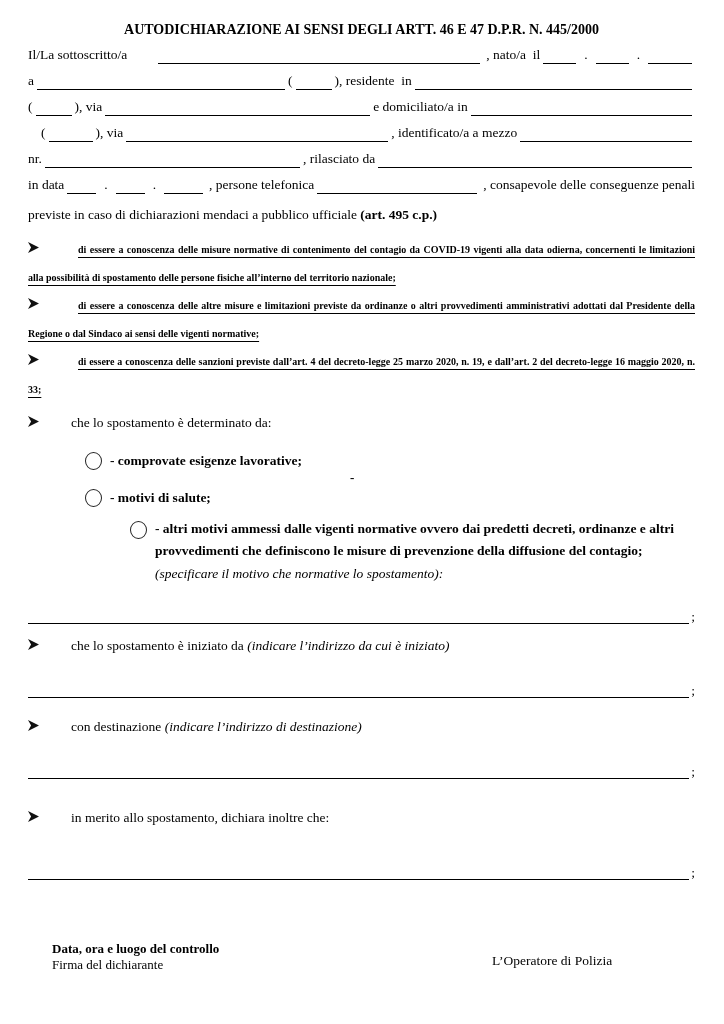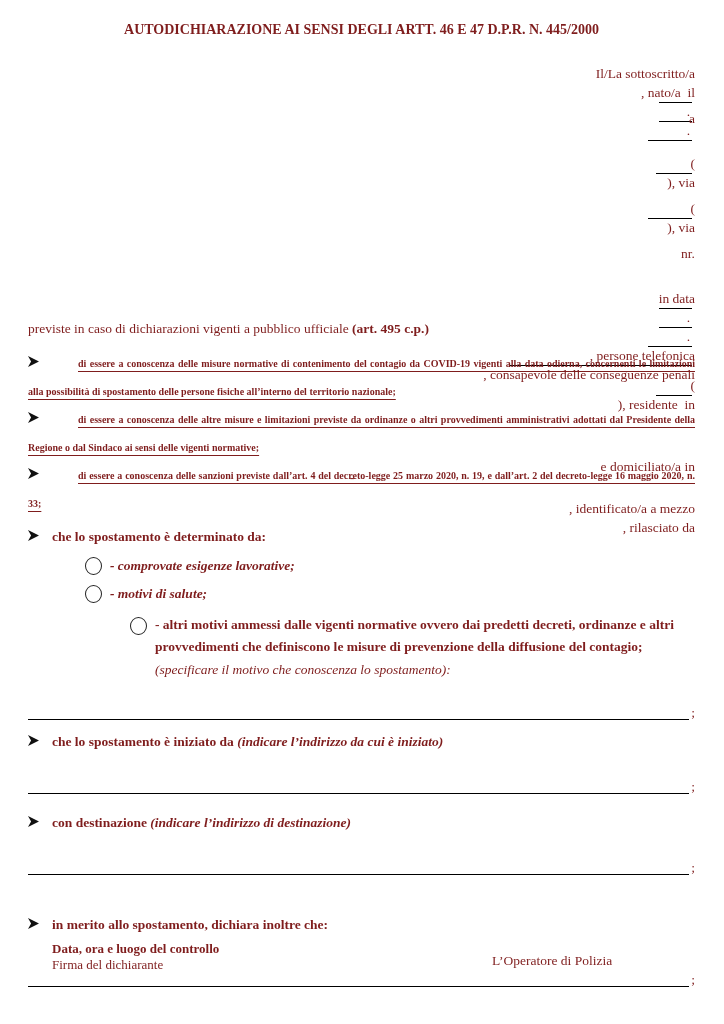--- a/index.html
+++ b/index.html
@@ -1,26 +1,26 @@
 <!DOCTYPE html>
 <html><head>
 <meta charset="utf-8">
 <style>
   html,body{margin:0;padding:0;background:#e8e8e8;}
   .page{
     position:relative;width:724px;height:1024px;background:#ffffff;
     font-family:"Liberation Serif","DejaVu Serif",serif;
-    font-size:13.5px;color:#7f1d1d;overflow:hidden;margin:0 auto;
+    font-size:13.5px;color:#000000;overflow:hidden;margin:0 auto;
   }
   .content{padding:0 29px 0 28px;}
   .title{
     text-align:center;font-weight:bold;font-size:14px;
     padding-top:21px;line-height:17px;
   }
-  .row{display:flex;align-items:flex-end;line-height:18px;height:18px;margin-top:27px;flex-direction:column;}
+  .row{display:flex;align-items:flex-end;line-height:18px;height:18px;margin-top:8px;}
   .row:first-of-type{margin-top:40px;}
   .lbl{white-space:pre;}
   .fill{border-bottom:1.4px solid #000;height:14px;flex:1 1 auto;margin:0 3px;}
   .blank{display:inline-block;border-bottom:1.4px solid #000;height:14px;margin:0 3px;}
   .w33{width:33px;} .w36{width:36px;} .w44{width:44px;} .w182{width:182px;}
   .f248{flex:0 0 248px;} .f262{flex:0 0 262px;} .f255{flex:0 0 255px;} .f265{flex:0 0 265px;}
   .dot{margin:0 5px;}
   .indent{padding-left:13px;}
   .textline{line-height:18px;margin-top:12px;}
   .bold{font-weight:bold;}
@@ -33,34 +33,34 @@
   .bullet.first{margin-top:12px;}
   .arrow-box{display:inline-block;width:50px;}
   .arrow-box-sm{display:inline-block;width:24px;}
   .arrow-glyph{
     display:inline-block;width:11px;height:11px;background:#111;
     clip-path:polygon(0% 0%,100% 50%,0% 100%,28% 50%);
   }
   .ul{
     text-decoration:underline;text-decoration-thickness:1.2px;text-underline-offset:3.5px;
   }
-  .brow{display:flex;align-items:flex-start;font-weight:bold;line-height:26px;margin-top:6px;}
-  .radio-row{display:flex;align-items:center;margin-left:57px;margin-top:4px;line-height:24px;font-weight:bold;font-style:italic;}
+  .brow{display:flex;align-items:flex-start;font-weight:normal;line-height:26px;margin-top:6px;gap:19px;}
+  .radio-row{display:flex;align-items:center;margin-left:57px;margin-top:13px;line-height:24px;font-weight:bold;}
   .radio-row-multi{display:flex;align-items:flex-start;margin-left:57px;margin-top:8px;font-weight:bold;justify-content:flex-end;}
   .radio{
     width:15px;height:16px;border:1.7px solid #222;border-radius:50%;
     background:#fff;margin-right:8px;flex:0 0 auto;
   }
   .radio-row-multi .radio{margin-top:3px;}
   .opt3-text{line-height:22px;width:540px;text-align:left;}
   .specify{font-style:italic;font-weight:normal;line-height:22px;margin-top:1px;}
   .writein{display:flex;align-items:flex-end;}
   .writein .fill{height:16px;margin:0;}
   .semi{margin-left:2px;line-height:15px;} .mt22{margin-top:22px;} .mt16{margin-top:16px;}
-  .mt26{margin-top:37px;} .mt32{margin-top:32px;}
+  .mt26{margin-top:26px;} .mt32{margin-top:32px;}
   .note-it{font-style:italic;}
   .stray{position:absolute;left:350px;top:470px;font-weight:bold;font-size:13px;}
   .footer-left{
     position:absolute;left:52px;top:941px;width:175px;text-align:left;
     font-size:13px;line-height:16px;font-family:Liberation Serif, serif;
   }
   .footer-right{position:absolute;left:492px;top:953px;font-size:13.5px;}
 </style>
 </head>
 <body>
@@ -122,21 +122,21 @@
       <span class="dot">.</span>
       <span class="blank w33"></span>
       <span class="dot">.</span>
       <span class="blank w44"></span>
       <span class="lbl"> , persone telefonica</span>
       <span class="blank w182"></span>
       <span class="lbl"> , consapevole delle conseguenze penali</span>
     </div>
 
     <div class="textline">
-      <span class="lbl">previste in caso di dichiarazioni vigenti a pubblico ufficiale </span><span class="bold">(art. 495 c.p.)</span>
+      <span class="lbl">previste in caso di dichiarazioni mendaci a pubblico ufficiale </span><span class="bold">(art. 495 c.p.)</span>
     </div>
 
 
     <p class="bullet first">
       <span class="arrow-box"><span class="arrow-glyph"></span></span><span class="ul">di essere a conoscenza delle misure normative di contenimento del contagio da COVID-19 vigenti alla data odierna, concernenti le limitazioni alla possibilità di spostamento delle persone fisiche all’interno del territorio nazionale;</span>
     </p>
 
     <p class="bullet">
       <span class="arrow-box"><span class="arrow-glyph"></span></span><span class="ul">di essere a conoscenza delle altre misure e limitazioni previste da ordinanze o altri provvedimenti amministrativi adottati dal Presidente della Regione o dal Sindaco ai sensi delle vigenti normative;</span>
     </p>
@@ -157,21 +157,21 @@
 
     <div class="radio-row">
       <span class="radio"></span>
       <span>- motivi di salute;</span>
     </div>
 
     <div class="radio-row-multi">
       <span class="radio"></span>
       <div class="opt3-text">
         <span>- altri motivi ammessi dalle vigenti normative ovvero dai predetti decreti, ordinanze e altri provvedimenti che definiscono le misure di prevenzione della diffusione del contagio;</span>
-        <div class="specify">(specificare il motivo che conoscenza lo spostamento):</div>
+        <div class="specify">(specificare il motivo che normative lo spostamento):</div>
       </div>
     </div>
 
     <div class="writein mt22">
       <div class="fill"></div>
       <span class="semi">;</span>
     </div>
 
     <div class="brow" style="margin-top:9px;">
       <span class="arrow-box-sm"><span class="arrow-glyph"></span></span>

